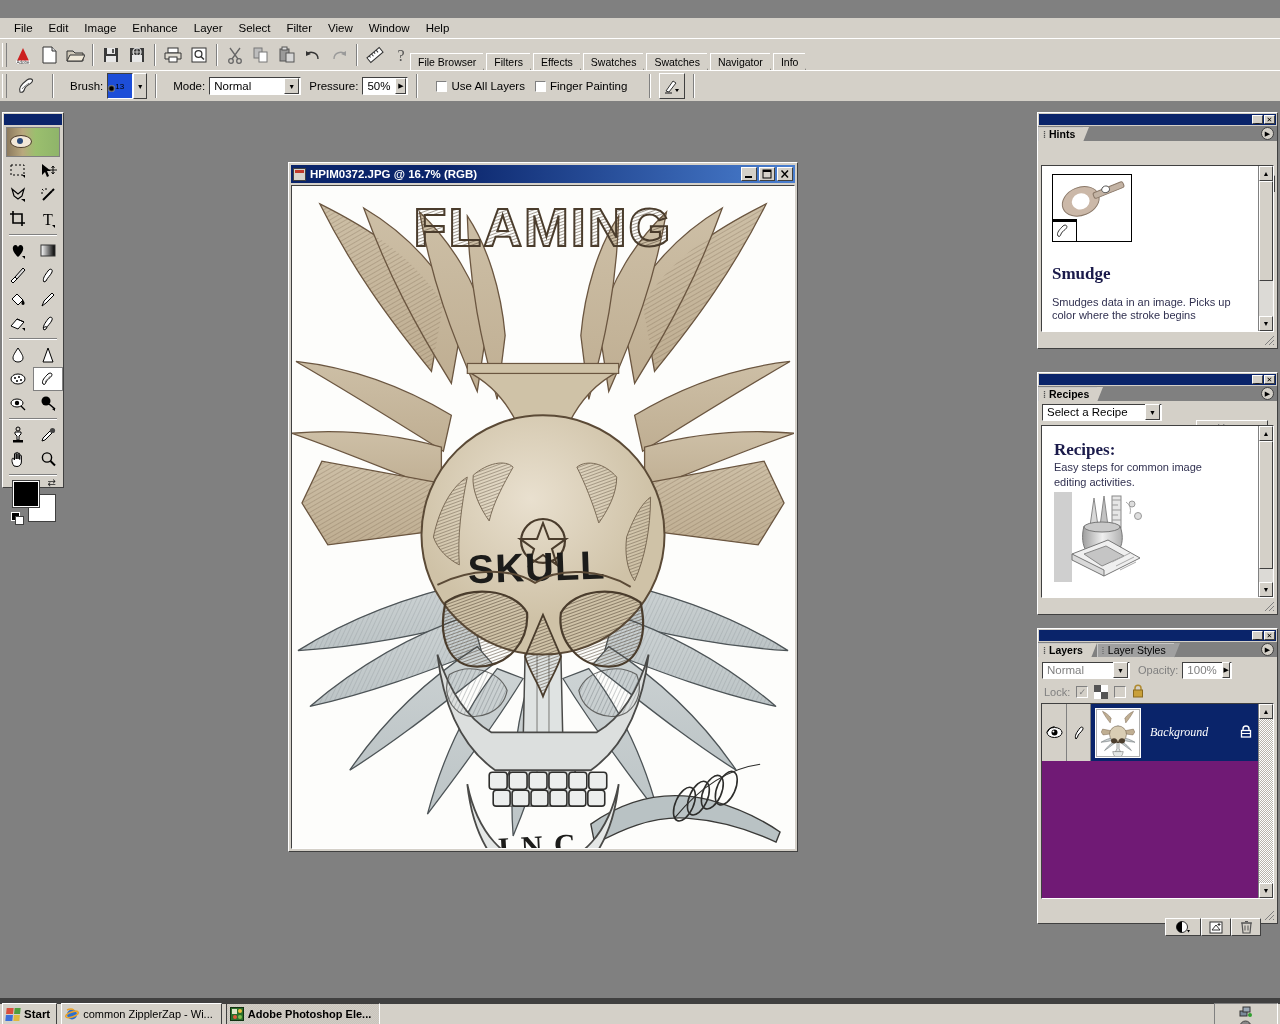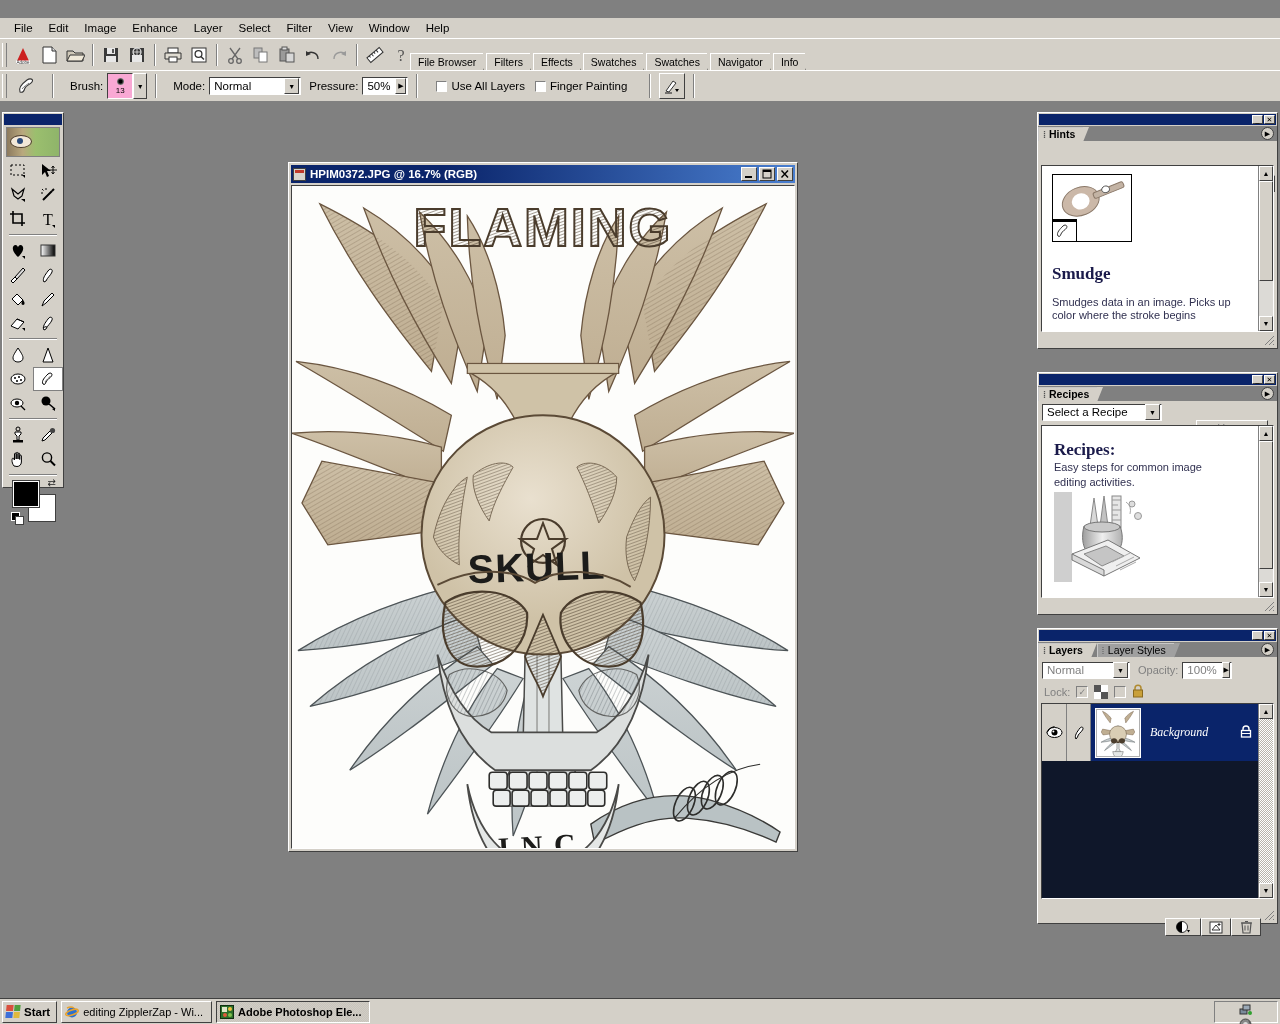--- a/index.html
+++ b/index.html
@@ -56,24 +56,24 @@
 
   
   #optbar {
     position: absolute; left: 0; top: 70px; width: 1280px; height: 32px;
     background: #d4d0c8; display: flex; align-items: center;
     border-top: 1px solid #fff; border-bottom: 1px solid #808080;
   }
   #optbar .lbl { font-size: 11.5px; margin: 0 4px 0 8px; }
   .brushbox { display:flex; align-items:center; }
   .brush-preview {
-    width: 26px; height: 26px; background: #f9a8d4; position: relative;
+    width: 26px; height: 26px; background: #1d4ed8; position: relative;
     border-top: 1px solid #404040; border-left: 1px solid #404040;
     border-right: 1px solid #fff; border-bottom: 1px solid #fff;
-    display:flex; flex-direction:column; align-items:center; justify-content:flex-start;
+    display:flex; flex-direction:row; align-items:center; justify-content:flex-start;
   }
   .brush-dot { width: 7px; height: 7px; border-radius: 50%;
      background: radial-gradient(circle,#000 30%, #888 70%, #d4d0c8 100%); margin-top:4px;}
   .brush-num { font-size: 8px; line-height: 8px; margin-top:2px;}
   .brush-arrow { width: 14px; height: 26px; background:#d4d0c8;
      border-top: 1px solid #fff; border-left: 1px solid #fff;
      border-right: 1px solid #404040; border-bottom: 1px solid #404040;
      display:flex; align-items:center; justify-content:center; font-size:7px;}
   .combo { height: 18px; background:#fff; display:flex; align-items:center;
      border-top:1px solid #404040; border-left:1px solid #404040;
@@ -200,21 +200,21 @@
      border-top:1px solid #fff; }
   #statusbar .zoom { width:48px; height:16px; background:#fff; margin:0 2px 0 2px;
      font-size:10.5px; line-height:15px; text-align:center;
      border-top:1px solid #404040; border-left:1px solid #404040;
      border-right:1px solid #fff; border-bottom:1px solid #fff;}
   #statusbar .seg { font-size:10.5px; padding-left:6px; }
   #statusbar .vsep { width:2px;height:16px;margin:0 4px;border-left:1px solid #808080;border-right:1px solid #fff;}
 
   
   #taskbar { position:absolute; left:0; bottom:0; width:1280px; height:26px;
-     background:#d4d0c8; border-top:1px solid #404040; display:flex; align-items:center; }
+     background:#d4d0c8; border-top:6px solid #404040; display:flex; align-items:center; }
   #startbtn { height:22px; margin-left:2px; padding:0 6px 0 3px; display:flex; align-items:center;
      font-size:11.5px; font-weight:bold;
      background:#d4d0c8;
      border-top:1px solid #fff; border-left:1px solid #fff;
      border-right:1px solid #404040; border-bottom:1px solid #404040;}
   .flag { width:14px;height:13px;margin-right:4px; display:grid;
      grid-template-columns:1fr 1fr; grid-template-rows:1fr 1fr; gap:1px; transform:skewX(-6deg);}
   .flag i { display:block; }
   .taskitem { height:22px; margin-left:4px; padding:0 8px 0 3px; display:flex; align-items:center;
      font-size:11px; max-width:215px; overflow:hidden; white-space:nowrap;
@@ -914,21 +914,21 @@
       <span style="width:12px;height:12px;background:#d4d0c8;border-top:1px solid #808080;border-left:1px solid #808080;border-right:1px solid #fff;border-bottom:1px solid #fff;"></span>
       <span>
         <svg width="12" height="14" viewBox="0 0 12 14">
             <path d="M3 6 V4.2 a3 3 0 0 1 6 0 V6" fill="none" stroke="#b08a2e" stroke-width="1.5"></path>
             <rect x="1.5" y="6" width="9" height="7" fill="#c9a03a" stroke="#8a6a1e"></rect>
           </svg>
       </span>
     </div>
 
     <div style="position:absolute; left:3px; top:74px; right:3px; bottom:24px; display:flex;
-                border-top:1px solid #404040;border-left:1px solid #404040;border-right:1px solid #fff;border-bottom:1px solid #fff;background:#0f172a;">
+                border-top:1px solid #404040;border-left:1px solid #404040;border-right:1px solid #fff;border-bottom:1px solid #fff;background:#701a75;">
       <div style="flex:1; overflow:hidden;">
         <div style="height:57px; display:flex; align-items:center; background:#0a246a; color:#fff;">
           <span style="width:25px;height:100%;display:flex;align-items:center;justify-content:center;background:#d4d0c8;border-right:1px solid #808080;">
             <svg width="17" height="13" viewBox="0 0 17 13">
                 <ellipse cx="8.5" cy="6.5" rx="7.5" ry="5" fill="#fff" stroke="#000"></ellipse>
                 <circle cx="8.5" cy="6.5" r="3" fill="#000"></circle>
                 <circle cx="7.4" cy="5.4" r="1" fill="#fff"></circle>
                 <path d="M1 6.5 q3 -6 7.5 -6" fill="none" stroke="#000"></path>
               </svg>
           </span>
@@ -1020,21 +1020,21 @@
     </span>
 
     <span class="taskitem">
       <span class="ti-icon">
         <svg width="14" height="14" viewBox="0 0 14 14">
             <circle cx="7" cy="7.5" r="5" fill="#2a6fd0"></circle>
             <ellipse cx="7" cy="7.5" rx="6.5" ry="2.4" transform="rotate(-20 7 7.5)" fill="none" stroke="#e8a22c" stroke-width="1.6"></ellipse>
             <path d="M2 3 q4 -2 7 0" fill="none" stroke="#e8a22c" stroke-width="1.4"></path>
           </svg>
       </span>
-      <span>editing ZipplerZap - Wi...</span>
+      <span>common ZipplerZap - Wi...</span>
     </span>
 
     <span class="taskitem active">
       <span class="ti-icon">
         <svg width="14" height="14" viewBox="0 0 14 14">
             <rect x="0.5" y="0.5" width="13" height="13" fill="#2b6f2b" stroke="#103010"></rect>
             <rect x="2" y="2" width="5" height="5" fill="#dfe6c8"></rect>
             <circle cx="10" cy="4" r="2" fill="#f0c040"></circle>
             <circle cx="5" cy="10" r="2" fill="#e05a3a"></circle>
             <circle cx="10" cy="10" r="2" fill="#7fbf4f"></circle>

